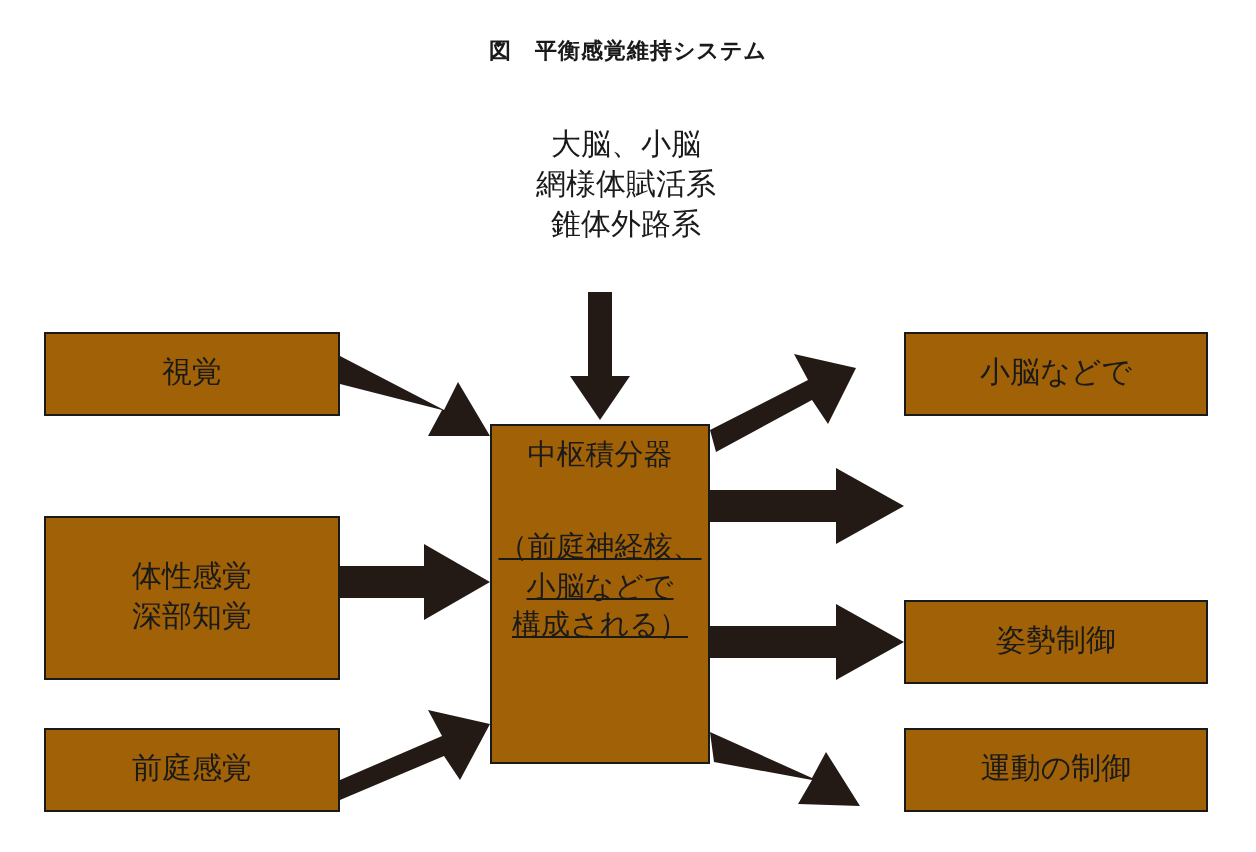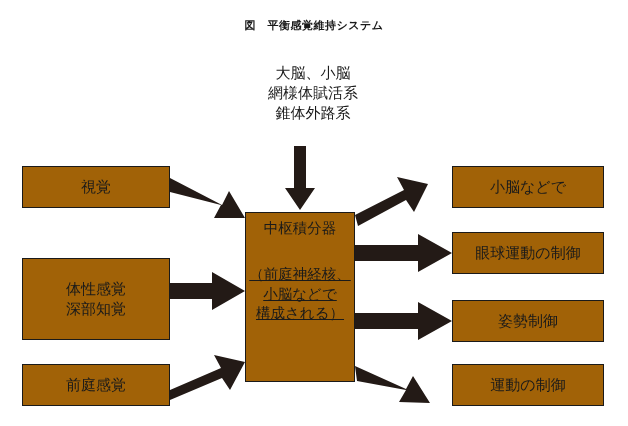--- a/index.html
+++ b/index.html
@@ -134,23 +134,20 @@
     <span class="ci-title">中枢積分器</span>
     <span class="ci-sub">（前庭神経核、
 小脳などで
 構成される）</span>
   </div>
 
   <div class="node-box" id="box-spatial">
     <span>小脳などで</span>
   </div>
 
-  <div class="node-box" id="box-eye">
-    <span>眼球運動の制御</span>
-  </div>
 
   <div class="node-box" id="box-motor">
     <span>運動の制御</span>
   </div>
 
   <div class="node-box" id="box-posture">
     <span>姿勢制御</span>
   </div>
 
 </div>

